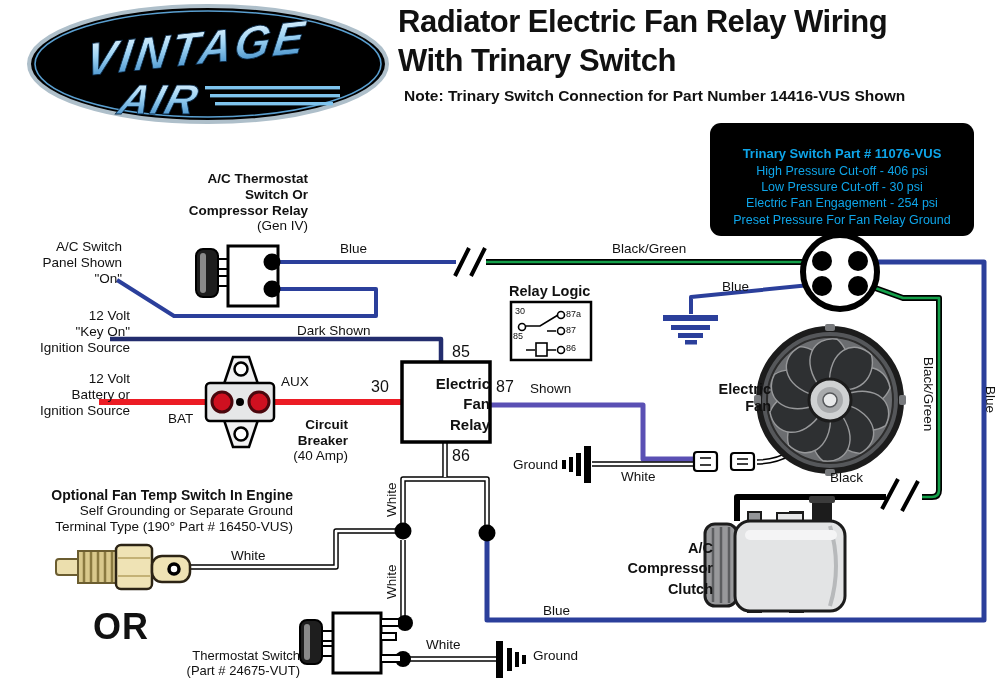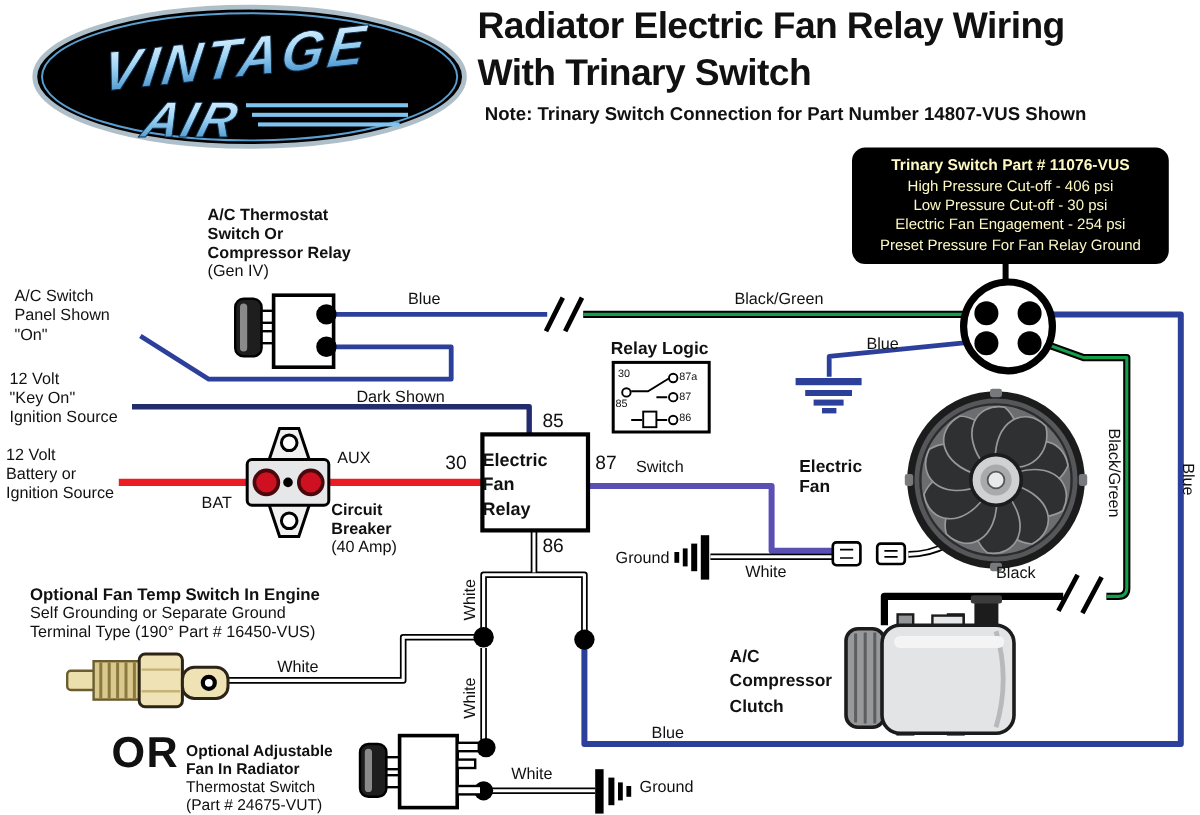--- a/index.html
+++ b/index.html
@@ -1,27 +1,27 @@
 <!DOCTYPE html>
 <html><head>
 <meta charset="utf-8">
 <style>
   html,body{margin:0;padding:0;background:#fff;}
   #canvas{position:relative;width:1000px;height:679px;background:#fff;overflow:hidden;
           font-family:"Liberation Sans",sans-serif;color:#111;}
   #wires{position:absolute;left:0;top:0;}
   .lbl{position:absolute;white-space:pre-line;line-height:1.18;color:#111;}
-  .c{text-align:left;}
+  .c{text-align:right;}
   .b{font-weight:bold;}
   .w13{font-size:13.5px;}
   .vert{transform-origin:left top;}
   .r90{transform:rotate(90deg);}
   .rm90{transform:rotate(-90deg);}
-  .trinary-box{position:absolute;left:710px;top:123px;width:252px;background:#000;color:#fef9c3;
-    border-radius:11px;padding:7px 6px 8px 6px;text-align:center;font-size:12.5px;line-height:1.3;}
+  .trinary-box{position:absolute;left:710px;top:123px;width:252px;background:#000;color:#0ea5e9;
+    border-radius:11px;padding:23px 6px 8px 6px;text-align:center;font-size:12.5px;line-height:1.3;}
   .trinary-box .tb-title{font-weight:bold;font-size:13px;}
   .title{left:398px;top:2px;font-size:31px;font-weight:bold;letter-spacing:-0.5px;line-height:1.26;}
   .note{left:404px;top:87px;font-size:15.5px;font-weight:bold;}
 </style>
 </head>
 <body>
 
 <div id="canvas">
 
   <svg id="wires" width="1000" height="679" viewBox="0 0 1000 679">
@@ -230,21 +230,21 @@
       <rect x="322" y="646" width="11" height="10" fill="#fff" stroke="#000" stroke-width="2"></rect>
       <rect x="333" y="613" width="48" height="60" fill="#fff" stroke="#000" stroke-width="3"></rect>
       <rect x="381" y="619" width="18" height="7" fill="#fff" stroke="#000" stroke-width="2"></rect>
       <rect x="381" y="633" width="15" height="7" fill="#fff" stroke="#000" stroke-width="2"></rect>
       <rect x="381" y="655" width="20" height="7" fill="#fff" stroke="#000" stroke-width="2"></rect>
     </g>
   </svg>
 
   <div class="lbl title">Radiator Electric Fan Relay Wiring
 With Trinary Switch</div>
-  <div class="lbl note">Note:  Trinary Switch Connection for Part Number 14807-VUS Shown</div>
+  <div class="lbl note">Note:  Trinary Switch Connection for Part Number 14416-VUS Shown</div>
 
   <div class="trinary-box">
     <div class="tb-title">Trinary Switch  Part # 11076-VUS</div>
     <div class="lbl-lines" style="white-space:pre-line">High Pressure Cut-off - 406 psi
 Low Pressure Cut-off - 30 psi
 Electric Fan Engagement - 254 psi
 Preset Pressure For Fan Relay Ground</div>
   </div>
 
   <div class="lbl c b" style="left:173px;top:171px;width:135px;font-size:13.5px">A/C Thermostat
@@ -279,21 +279,21 @@
   <div class="lbl" style="left:371px;top:378px;font-size:16px">30</div>
   <div class="lbl" style="left:496px;top:378px;font-size:16px">87</div>
   <div class="lbl" style="left:452px;top:447px;font-size:16px">86</div>
   <div class="lbl c b" style="left:402px;top:374px;width:88px;font-size:15px;line-height:1.35">Electric
 Fan
 Relay</div>
 
   <div class="lbl w13" style="left:340px;top:241px">Blue</div>
   <div class="lbl w13" style="left:612px;top:241px">Black/Green</div>
   <div class="lbl w13" style="left:297px;top:323px">Dark Shown</div>
-  <div class="lbl w13" style="left:530px;top:381px">Switch</div>
+  <div class="lbl w13" style="left:530px;top:381px">Shown</div>
   <div class="lbl w13" style="left:513px;top:457px">Ground</div>
   <div class="lbl w13" style="left:621px;top:469px">White</div>
   <div class="lbl w13" style="left:722px;top:279px">Blue</div>
   <div class="lbl w13" style="left:830px;top:470px">Black</div>
   <div class="lbl w13" style="left:543px;top:603px">Blue</div>
   <div class="lbl w13" style="left:426px;top:637px">White</div>
   <div class="lbl w13" style="left:533px;top:648px">Ground</div>
   <div class="lbl w13" style="left:231px;top:548px">White</div>
 
   <div class="lbl w13 vert r90" style="left:936px;top:357px">Black/Green</div>
@@ -305,18 +305,16 @@
 Fan</div>
   <div class="lbl c b" style="left:25px;top:487px;width:268px;font-size:14px">Optional Fan Temp Switch In Engine</div>
 
   <div class="lbl c b" style="left:608px;top:538px;width:105px;font-size:14.5px;line-height:1.4">A/C
 Compressor
 Clutch</div>
   <div class="lbl c" style="left:25px;top:503px;width:268px;font-size:13.5px">Self Grounding or Separate Ground
 Terminal Type (190° Part # 16450-VUS)</div>
 
   <div class="lbl b" style="left:93px;top:606px;font-size:36px;letter-spacing:1px">OR</div>
-  <div class="lbl c b" style="left:155px;top:618px;width:145px;font-size:13px">Optional Adjustable
-Fan In Radiator</div>
   <div class="lbl c" style="left:155px;top:648px;width:145px;font-size:13px">Thermostat Switch
 (Part # 24675-VUT)</div>
 
 </div>
 
 </body></html>

